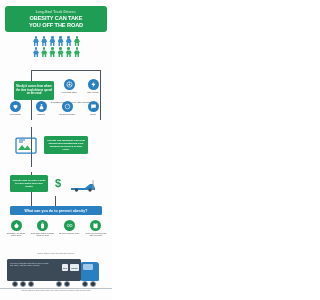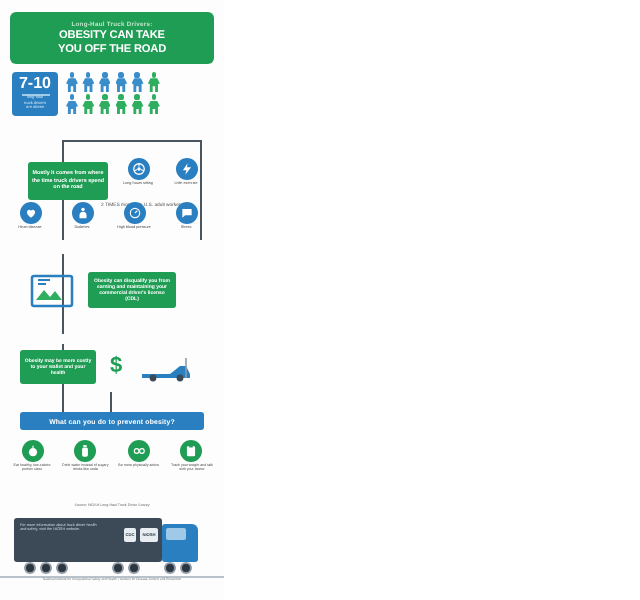--- a/index.html
+++ b/index.html
@@ -116,27 +116,20 @@
 
 <div class="page">
 
   <div class="header">
     <div class="kicker">Long-Haul Truck Drivers:</div>
     <div class="title">OBESITY CAN TAKE</div>
     <div class="title">YOU OFF THE ROAD</div>
   </div>
 
   <div class="statrow">
-    <div class="statbox">
-      <div class="big">7-10</div>
-      <div class="rule"></div>
-      <div class="sub">long-haul</div>
-      <div class="sub">truck drivers</div>
-      <div class="sub">are obese</div>
-    </div>
     <div class="people">
       <div class="prow">
         <span class="fig blue">
             <i class="head"></i>
             <i class="body"></i>
           </span>
         <span class="fig blue">
             <i class="head"></i>
             <i class="body"></i>
           </span>

